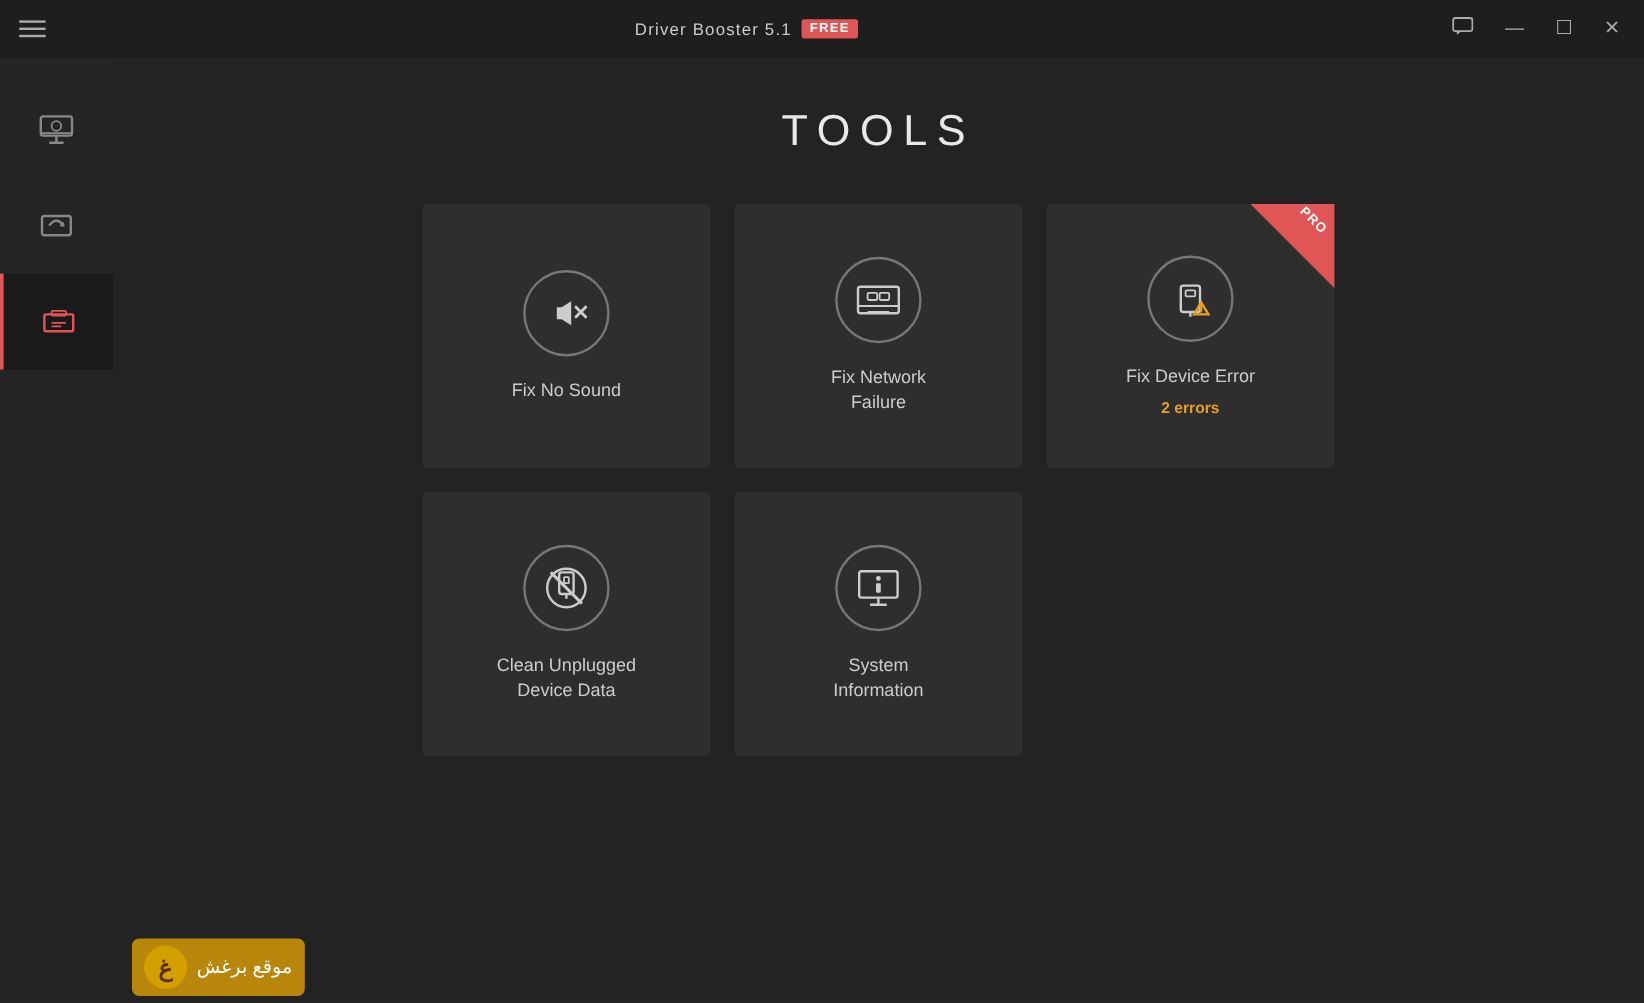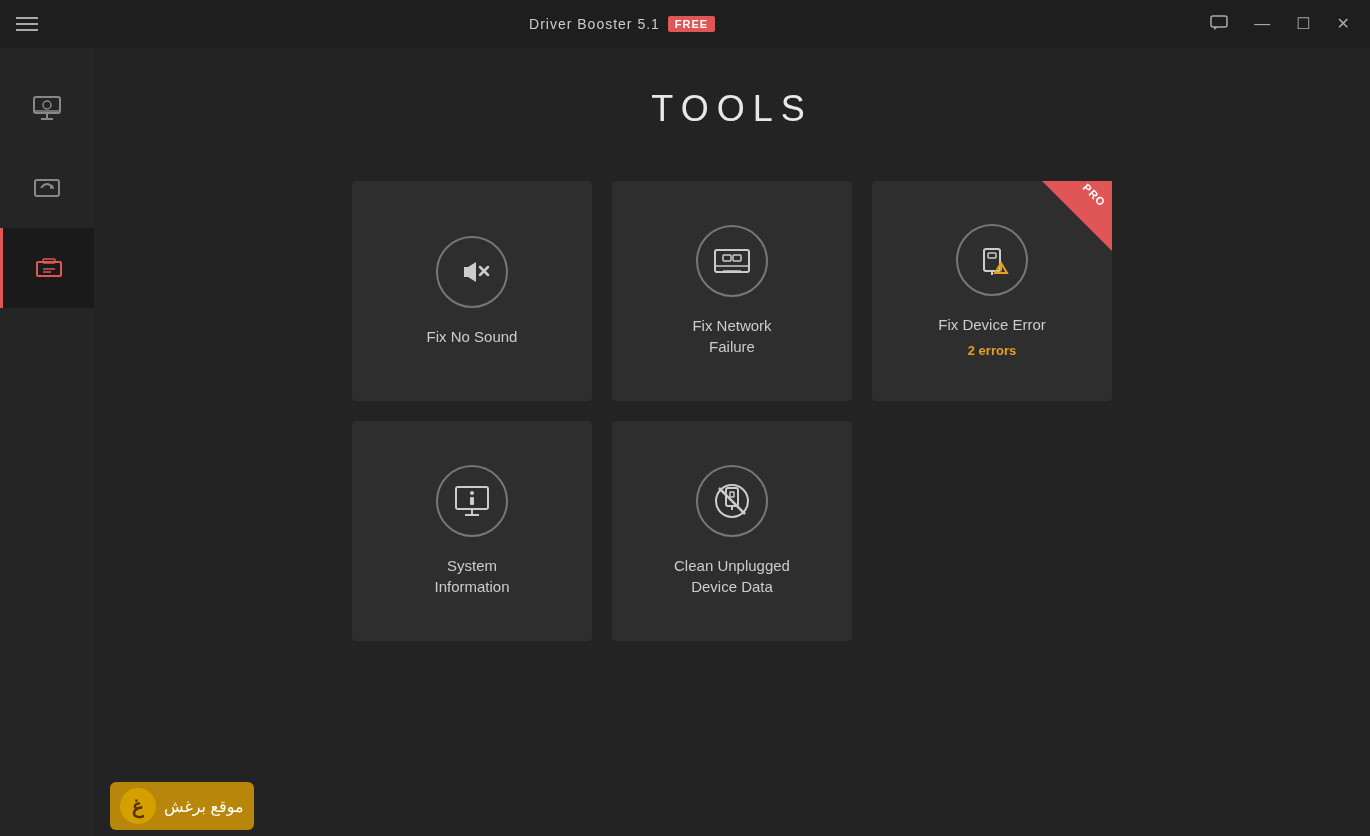--- a/index.html
+++ b/index.html
@@ -112,21 +112,20 @@
 
     
     .content {
       flex: 1;
       background: #232323;
       display: flex;
       flex-direction: column;
       align-items: center;
       padding: 40px 20px 20px;
       overflow: auto;
-      gap: 11px;
     }
 
     .page-title {
       color: #e8e8e8;
       font-size: 36px;
       font-weight: 300;
       letter-spacing: 8px;
       margin-bottom: 40px;
     }
 
@@ -341,47 +340,47 @@
             <circle cx="28" cy="31" r="0.8" fill="#e8a020"></circle>
           </svg>
         </div>
         <div class="tool-label">Fix Device Error</div>
         <div class="tool-errors">2 errors</div>
       </div>
 
 
       <div class="tool-card">
         <div class="tool-icon-circle">
+          <svg width="38" height="38" viewBox="0 0 38 38" fill="none">
+
+            <rect x="13" y="6" width="12" height="18" rx="2" stroke="#ccc" stroke-width="2" fill="none"></rect>
+            <rect x="17" y="10" width="4" height="5" rx="0.5" stroke="#ccc" stroke-width="1.5" fill="none"></rect>
+            <line x1="19" y1="24" x2="19" y2="28" stroke="#ccc" stroke-width="2"></line>
+
+            <circle cx="19" cy="19" r="16" stroke="#ccc" stroke-width="2" fill="none"></circle>
+            <line x1="6" y1="6" x2="32" y2="32" stroke="#ccc" stroke-width="2.5"></line>
+          </svg>
+        </div>
+        <div class="tool-label">Clean Unplugged<br>Device Data</div>
+      </div>
+
+      <div class="tool-card">
+        <div class="tool-icon-circle">
           <svg width="38" height="34" viewBox="0 0 38 34" fill="none">
             <rect x="3" y="3" width="32" height="22" rx="2" stroke="#ccc" stroke-width="2" fill="none"></rect>
             <line x1="19" y1="25" x2="19" y2="31" stroke="#ccc" stroke-width="2"></line>
             <line x1="12" y1="31" x2="26" y2="31" stroke="#ccc" stroke-width="2"></line>
 
             <circle cx="19" cy="9" r="2" fill="#ccc"></circle>
             <rect x="17" y="13" width="4" height="8" rx="1" fill="#ccc"></rect>
           </svg>
         </div>
         <div class="tool-label">System<br>Information</div>
       </div>
 
-      <div class="tool-card">
-        <div class="tool-icon-circle">
-          <svg width="38" height="38" viewBox="0 0 38 38" fill="none">
-
-            <rect x="13" y="6" width="12" height="18" rx="2" stroke="#ccc" stroke-width="2" fill="none"></rect>
-            <rect x="17" y="10" width="4" height="5" rx="0.5" stroke="#ccc" stroke-width="1.5" fill="none"></rect>
-            <line x1="19" y1="24" x2="19" y2="28" stroke="#ccc" stroke-width="2"></line>
-
-            <circle cx="19" cy="19" r="16" stroke="#ccc" stroke-width="2" fill="none"></circle>
-            <line x1="6" y1="6" x2="32" y2="32" stroke="#ccc" stroke-width="2.5"></line>
-          </svg>
-        </div>
-        <div class="tool-label">Clean Unplugged<br>Device Data</div>
-      </div>
-
     </div>
   </div>
 </div>
 
 <div class="watermark">
   <div class="watermark-box">
     <div class="watermark-icon">غ</div>
     <div class="watermark-text">موقع برغش</div>
   </div>
 </div>

